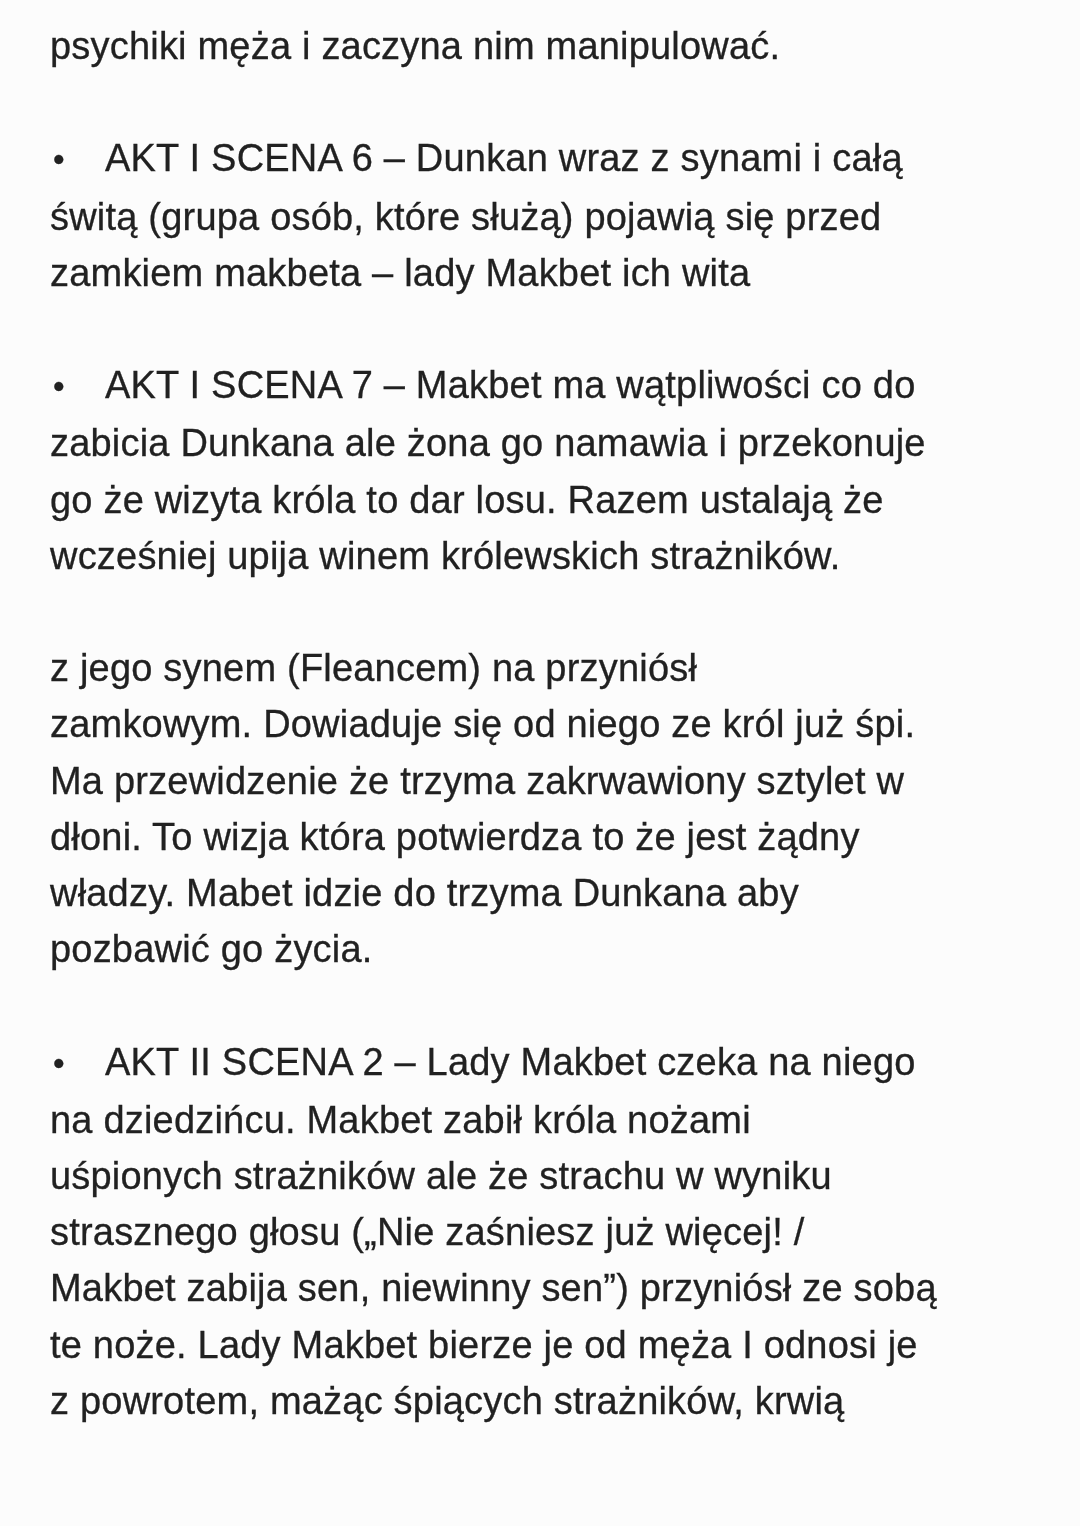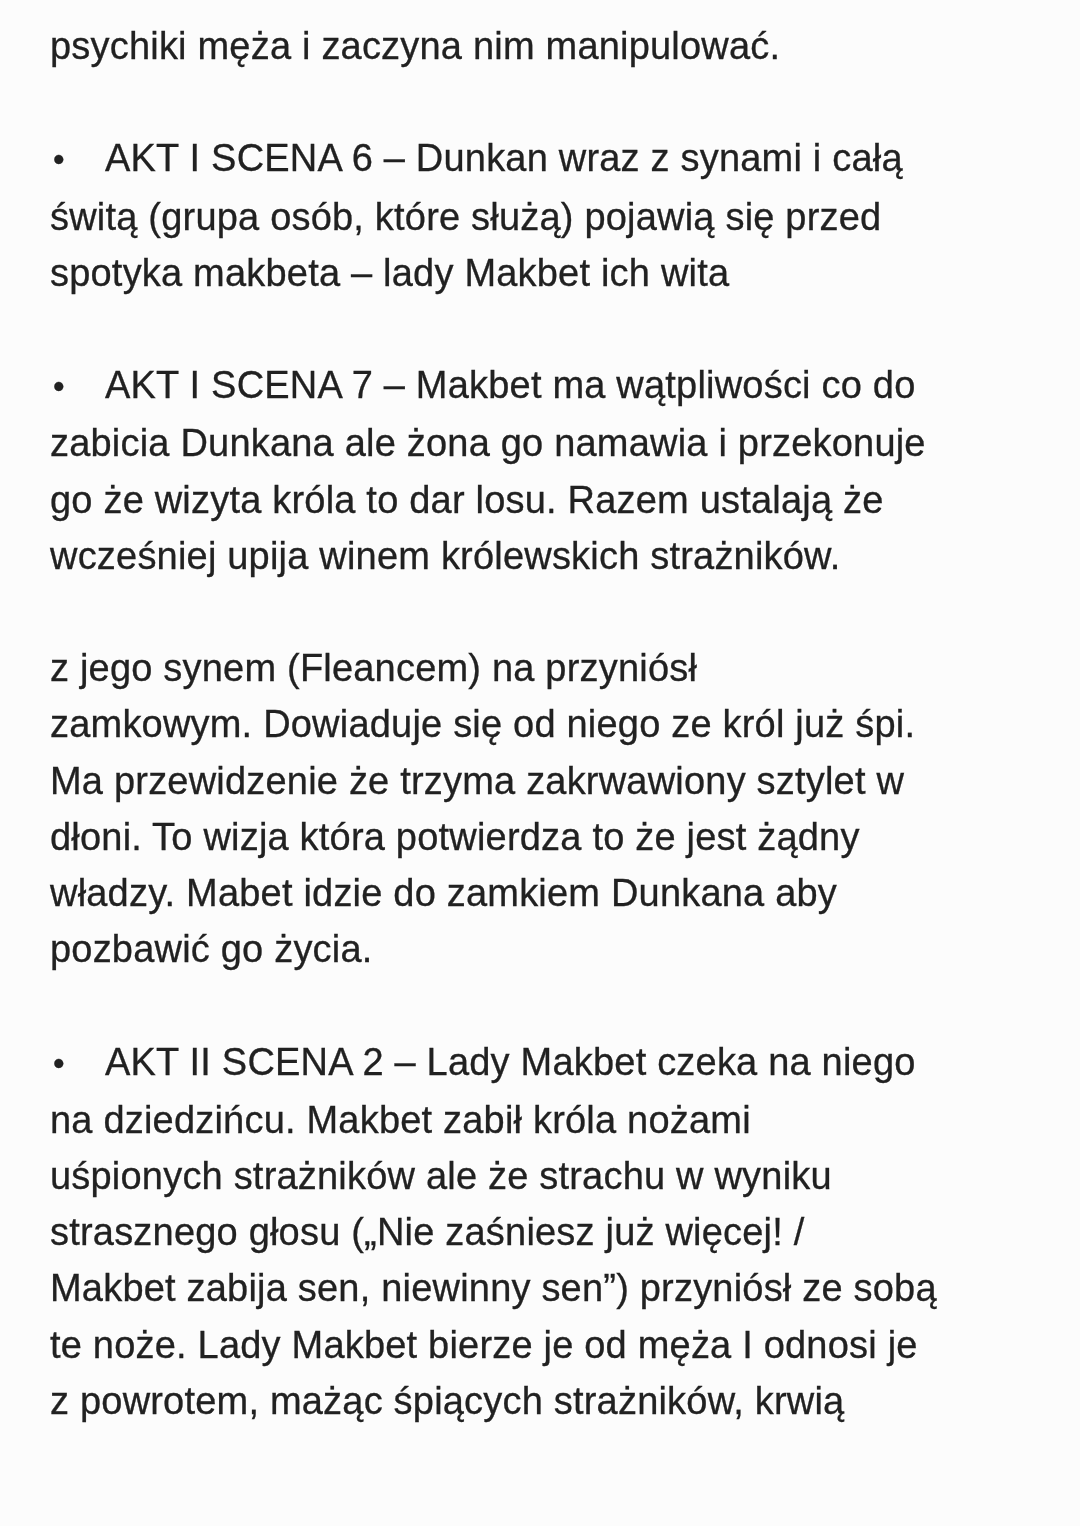--- a/index.html
+++ b/index.html
@@ -46,36 +46,36 @@
 
 <div class="doc">
 
   <div class="para">
     <div class="line">psychiki męża i zaczyna nim manipulować.</div>
   </div>
 
   <div class="para">
     <div class="line"><span class="bullet-glyph">•</span><span>AKT I SCENA 6 – Dunkan wraz z synami i całą</span></div>
     <div class="line">świtą (grupa osób, które służą) pojawią się przed</div>
-    <div class="line">spotyka makbeta – lady Makbet ich wita</div>
+    <div class="line">zamkiem makbeta – lady Makbet ich wita</div>
   </div>
 
   <div class="para">
     <div class="line"><span class="bullet-glyph">•</span><span>AKT I SCENA 7 – Makbet ma wątpliwości co do</span></div>
     <div class="line">zabicia Dunkana ale żona go namawia i przekonuje</div>
     <div class="line">go że wizyta króla to dar losu. Razem ustalają że</div>
     <div class="line">wcześniej upija winem królewskich strażników.</div>
   </div>
 
   <div class="para">
     <div class="line">z jego synem (Fleancem) na przyniósł</div>
     <div class="line">zamkowym. Dowiaduje się od niego ze król już śpi.</div>
     <div class="line">Ma przewidzenie że trzyma zakrwawiony sztylet w</div>
     <div class="line">dłoni. To wizja która potwierdza to że jest żądny</div>
-    <div class="line">władzy. Mabet idzie do zamkiem Dunkana aby</div>
+    <div class="line">władzy. Mabet idzie do trzyma Dunkana aby</div>
     <div class="line">pozbawić go życia.</div>
   </div>
 
   <div class="para">
     <div class="line"><span class="bullet-glyph">•</span><span>AKT II SCENA 2 – Lady Makbet czeka na niego</span></div>
     <div class="line">na dziedzińcu. Makbet zabił króla nożami</div>
     <div class="line">uśpionych strażników ale że strachu w wyniku</div>
     <div class="line">strasznego głosu („Nie zaśniesz już więcej! /</div>
     <div class="line">Makbet zabija sen, niewinny sen”) przyniósł ze sobą</div>
     <div class="line">te noże. Lady Makbet bierze je od męża I odnosi je</div>

